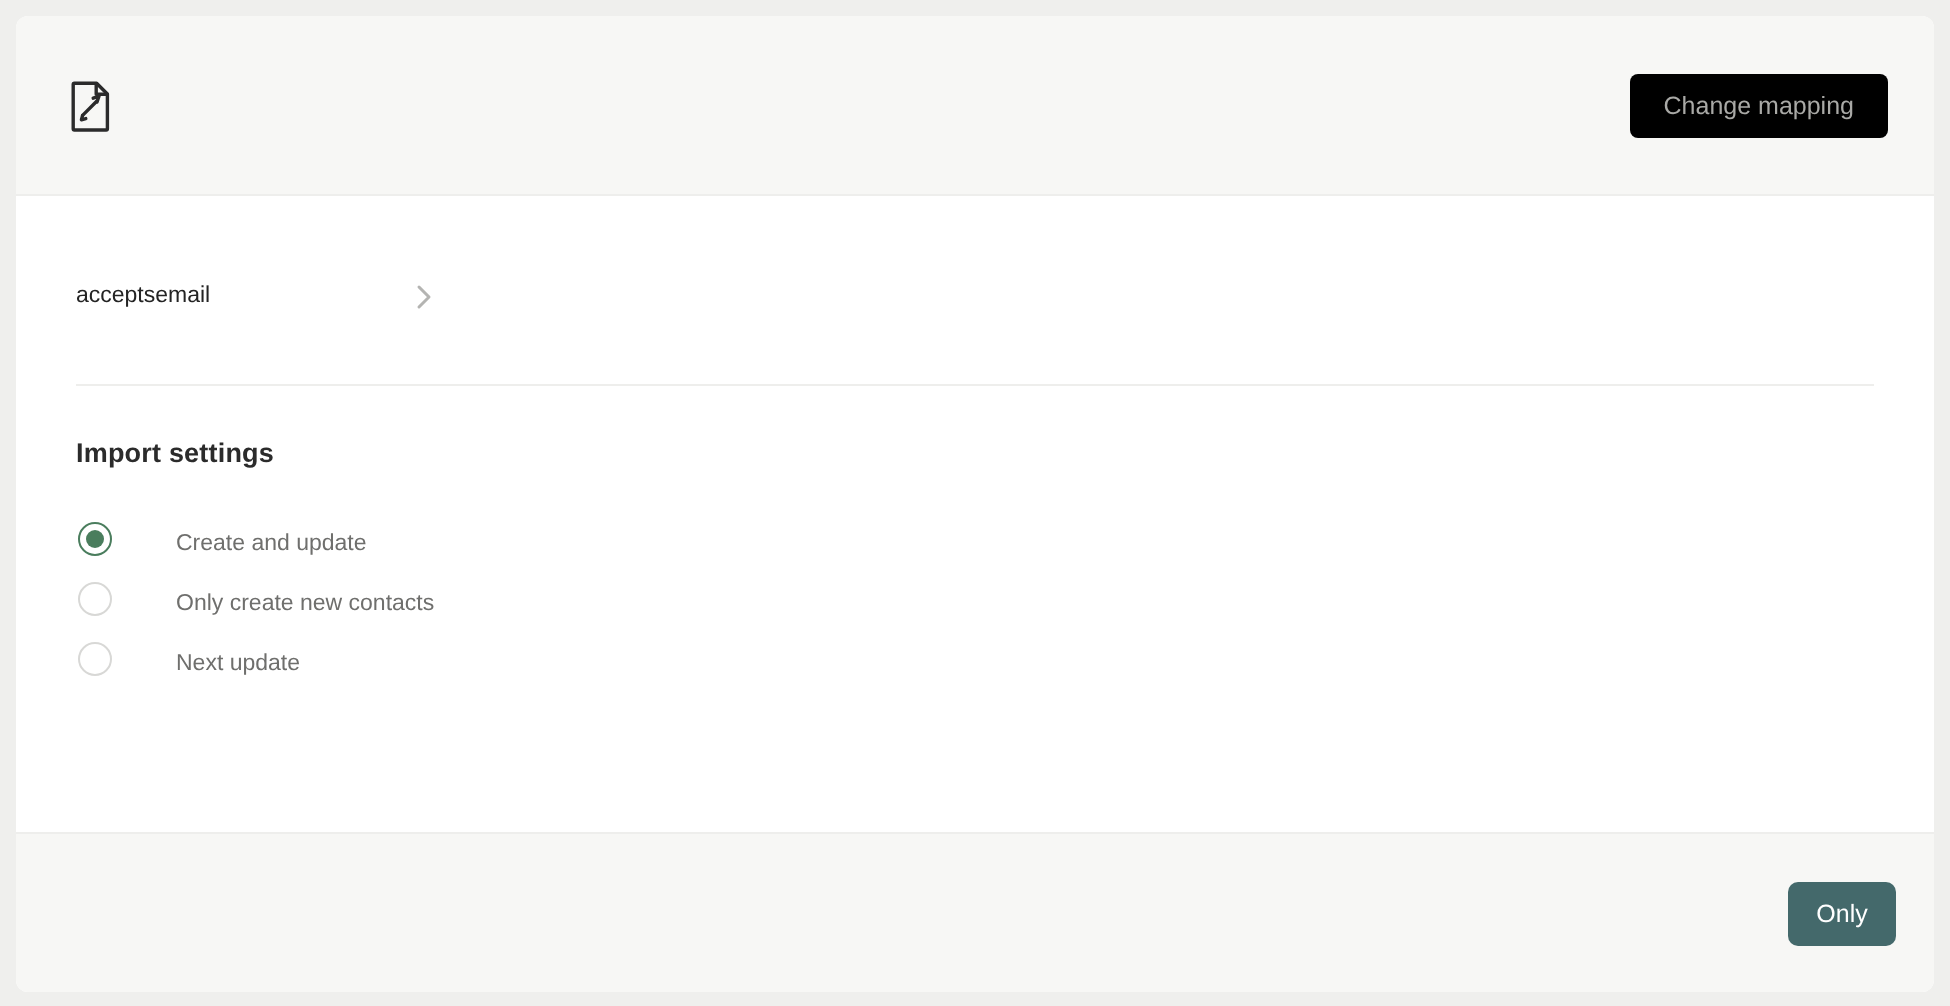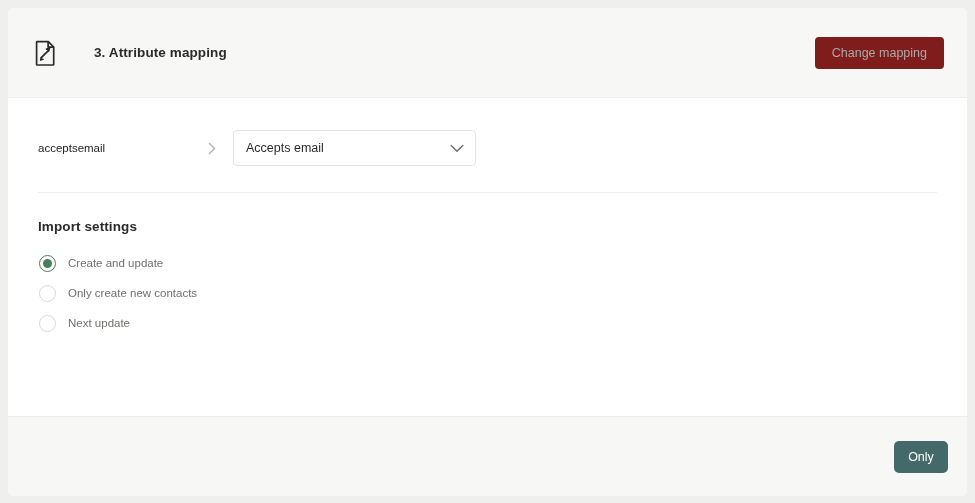--- a/index.html
+++ b/index.html
@@ -47,21 +47,21 @@
   }
   .header-title {
     margin-left: 35px;
     font-size: 13.5px;
     font-weight: bold;
     color: #2b2b2b;
     letter-spacing: 0.1px;
   }
   .header-spacer { flex: 1 1 auto; }
   .change-mapping-btn {
-    background: #7f1d1d;
+    background: #000000;
     border: none;
     border-radius: 4px;
     color: #a9a9a6;
     font-family: "Liberation Sans", sans-serif;
     font-size: 12.5px;
     height: 32px;
     padding: 0 17px;
     cursor: default;
     text-align: center;
   }
@@ -128,23 +128,24 @@
     font-size: 13.5px;
     font-weight: bold;
     color: #2b2b2b;
     margin-top: 26px;
     letter-spacing: 0.1px;
   }
 
   .radio-list { margin-top: 14px; }
   .radio-row {
     display: flex;
-    align-items: center;
+    align-items: flex-end;
     height: 30px;
     cursor: pointer;
+    gap: 20px;
   }
   .radio-outer {
     width: 17px;
     height: 17px;
     border-radius: 50%;
     border: 1.4px solid #d8d8d6;
     margin-left: 1px;
     flex: 0 0 auto;
     display: flex;
     align-items: center;
@@ -197,45 +198,36 @@
 <div class="card">
 
   <div class="card-header">
     <svg class="header-icon" viewBox="0 0 26 26">
       <path d="M4.2 1.6 h11.1 l5.4 5.4 v17.4 a0.6 0.6 0 0 1 -0.6 0.6 H4.2 a0.6 0.6 0 0 1 -0.6 -0.6 V2.2 a0.6 0.6 0 0 1 0.6 -0.6 z" fill="none" stroke="#2b2b2b" stroke-width="1.7" stroke-linejoin="round"></path>
       <path d="M15.1 1.8 v5.3 h5.3" fill="none" stroke="#2b2b2b" stroke-width="1.7" stroke-linejoin="round"></path>
       <path d="M15.6 10.4 l-7.3 7.3" fill="none" stroke="#2b2b2b" stroke-width="1.7" stroke-linecap="round"></path>
       <path d="M13.6 9.1 l2.9 -1.0 l-1.0 2.9" fill="none" stroke="#2b2b2b" stroke-width="1.7" stroke-linejoin="round" stroke-linecap="round"></path>
       <path d="M8.3 17.7 l-0.6 2.2 l2.2 -0.6" fill="none" stroke="#2b2b2b" stroke-width="1.7" stroke-linejoin="round" stroke-linecap="round"></path>
     </svg>
-    <div class="header-title">3. Attribute mapping</div>
     <div class="header-spacer"></div>
     <button class="change-mapping-btn" disabled="">Change mapping</button>
   </div>
 
   <div class="card-body">
 
     <div class="mapping-list">
 
 
       <div class="mapping-row">
         <div class="source-label">acceptsemail</div>
         <div class="arrow-cell">
           <svg width="9" height="13" viewBox="0 0 9 13">
             <path d="M1.5 1.5 L6.5 6.5 L1.5 11.5" fill="none" stroke="#b4b4b2" stroke-width="1.5" stroke-linecap="round" stroke-linejoin="round"></path>
           </svg>
         </div>
-        <div class="select-box">
-          <span class="select-value">Accepts email</span>
-          <span class="chev-down">
-            <svg width="14" height="9" viewBox="0 0 14 9">
-              <path d="M1.2 1.6 L7 7.2 L12.8 1.6" fill="none" stroke="#6d6d6b" stroke-width="1.4" stroke-linecap="round" stroke-linejoin="round"></path>
-            </svg>
-          </span>
-        </div>
       </div>
 
     </div>
 
     <div class="divider"></div>
 
     <div class="section-title">Import settings</div>
 
     <div class="radio-list">
 

